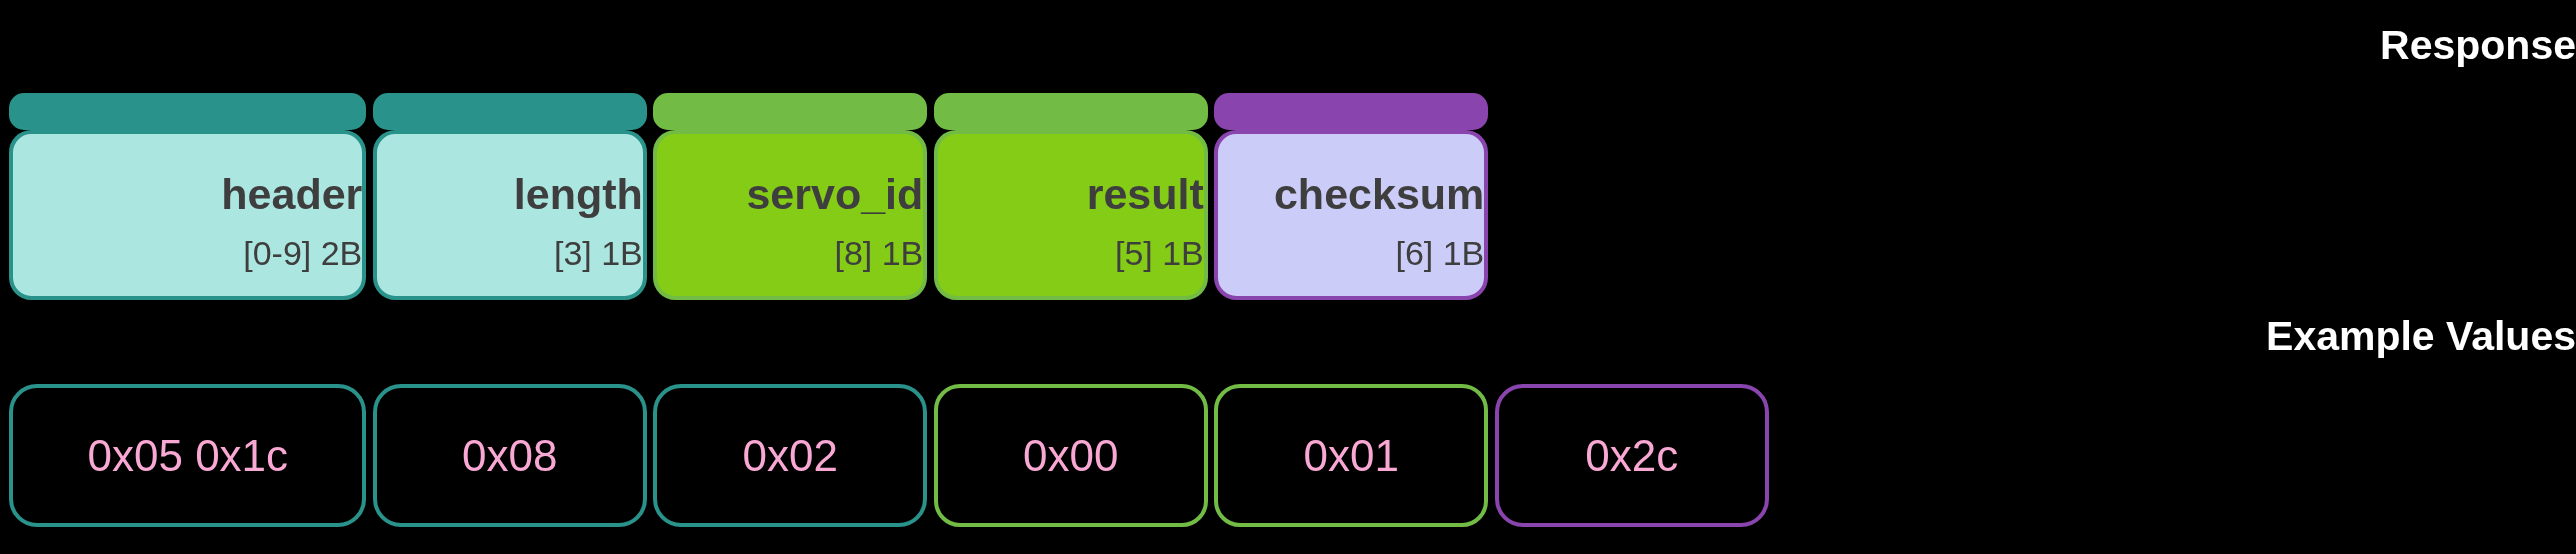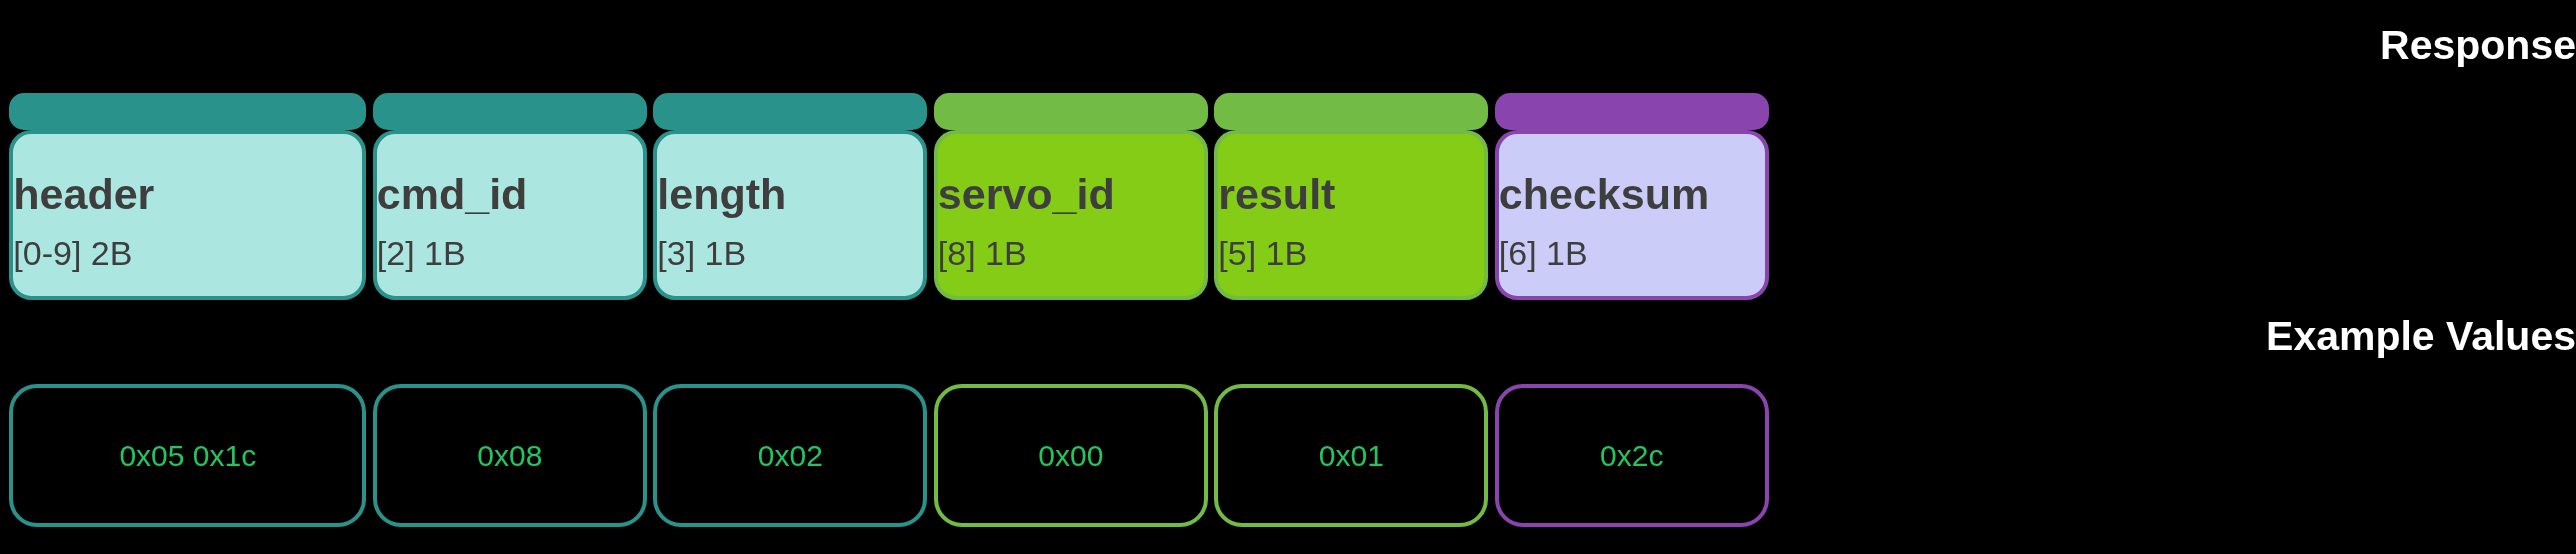--- a/index.html
+++ b/index.html
@@ -44,21 +44,21 @@
     height: 37px;
     border-radius: 15px;
   }
   .field-box {
     height: 170px;
     box-sizing: border-box;
     border-radius: 22.4px;
     border: 4.7px solid transparent;
     display: flex;
     flex-direction: column;
-    align-items: flex-start;
+    align-items: flex-end;
     justify-content: center;
     padding-top: 13px;
     gap: 20.6px;
   }
   .field-label {
     font-size: 43px;
     font-weight: bold;
     color: #3e3e3e;
     line-height: 1;
     white-space: nowrap;
@@ -91,25 +91,25 @@
     box-sizing: border-box;
     background: #000000;
     border: 4.7px solid #ffffff;
     border-radius: 28px;
     display: flex;
     align-items: center;
     justify-content: center;
   }
   .value-box.wide { width: 357px; }
   .value-box.teal   { border-color: #29928a; }
-  .value-box.green  { border-color: #72bb44; }
+  .value-box.green  { border-color: #72bb44; border-radius: 26px; }
   .value-box.purple { border-color: #8a44ad; }
   .value-text {
-    color: #22c55e;
-    font-size: 30px;
+    color: #f9a8d4;
+    font-size: 44px;
     font-weight: normal;
     line-height: 1;
     white-space: nowrap;
   }
 </style>
 </head>
 <body>
 
 <div class="canvas">
 
@@ -118,27 +118,20 @@
   <div class="packet-row">
 
     <div class="field-col wide teal">
       <div class="cap"></div>
       <div class="field-box">
         <div class="field-label">header</div>
         <div class="field-bytes">[0-9] 2B</div>
       </div>
     </div>
 
-    <div class="field-col teal">
-      <div class="cap"></div>
-      <div class="field-box">
-        <div class="field-label">cmd_id</div>
-        <div class="field-bytes">[2] 1B</div>
-      </div>
-    </div>
 
     <div class="field-col teal">
       <div class="cap"></div>
       <div class="field-box">
         <div class="field-label">length</div>
         <div class="field-bytes">[3] 1B</div>
       </div>
     </div>
 
     <div class="field-col green">

